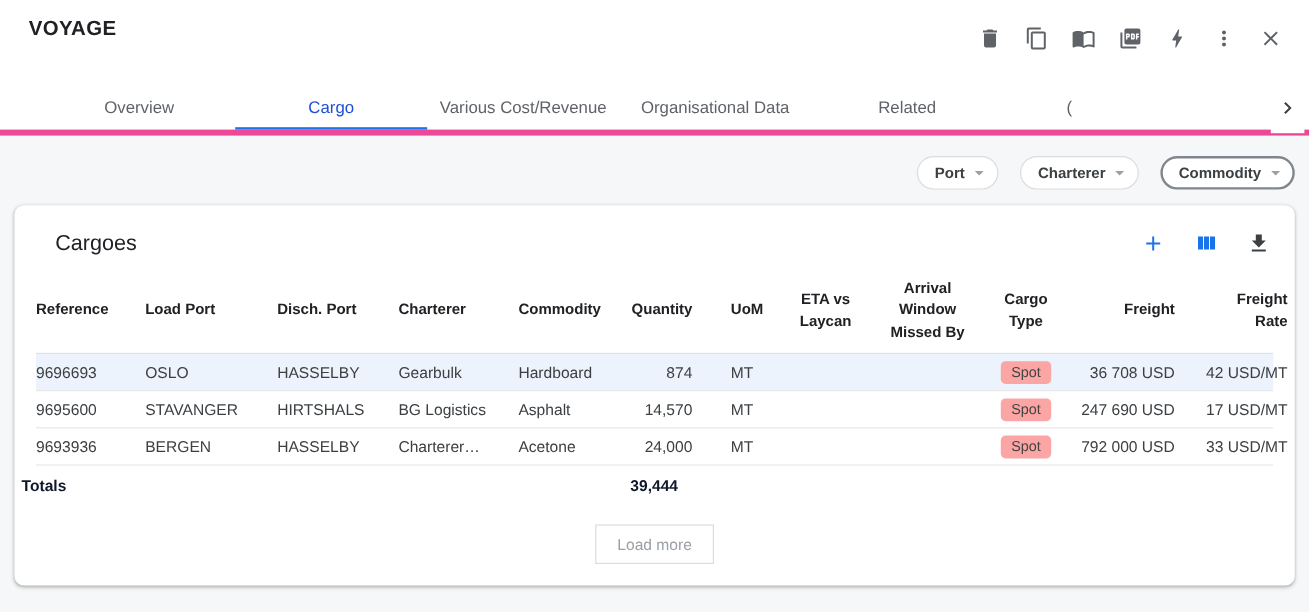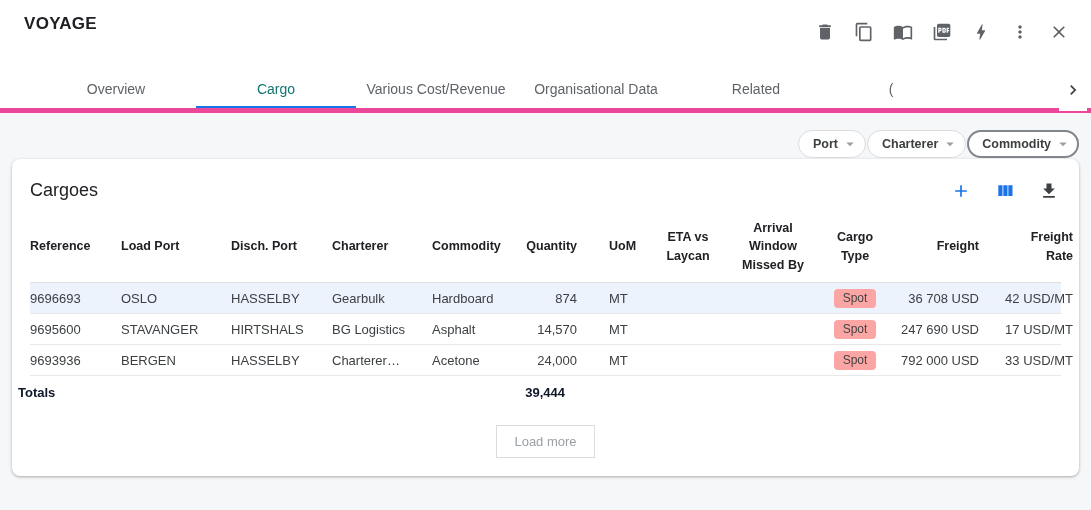--- a/index.html
+++ b/index.html
@@ -34,45 +34,45 @@
     width: 25px; height: 25px; border: none; background: transparent;
     display: grid; place-items: center; cursor: pointer; padding: 0;
   }
   .icon-btn svg { width: 20px; height: 20px; fill: #5f6368; }
   
   .tabs { background: #fff; display: flex; height: 45px; padding-left: 36px; position: relative; border-bottom: 5px solid #ec4899; }
   .tab {
     width: 160px; text-align: center; line-height: 43px; font-size: 14px;
     color: #5f6368; cursor: pointer; white-space: nowrap; border-bottom: 2px solid transparent;
   }
-  .tab.active { color: #0f766e; border-bottom-color: #1a73e8; }
+  .tab.active { color: #1d4ed8; border-bottom-color: #1a73e8; }
   .tab.partial { width: 110px; overflow: hidden; }
   .tabs-scroll-btn {
     position: absolute; right: 4px; top: 0; height: 43px; width: 28px;
     border: none; background: #fff; display: grid; place-items: center; cursor: pointer;
   }
   .tabs-scroll-btn svg { width: 20px; height: 20px; fill: #3c4043; }
   
   .content { padding: 17px 12px 0; }
-  .filters { display: flex; justify-content: flex-end; gap: 1px; margin-bottom: 1px; }
+  .filters { display: flex; justify-content: flex-end; gap: 18px; margin-bottom: 13px; }
   .filter-chip {
     display: inline-flex; align-items: center; gap: 3px; height: 28px;
     padding: 0 6px 0 14px; background: #fff; border: 1px solid #dadce0;
     border-radius: 15px; font-family: inherit; font-size: 12.5px; font-weight: 700;
     color: #3c4043; cursor: pointer;
   }
   .filter-chip.selected { border: 2px solid #80868b; padding: 0 5px 0 13px; }
   .filter-chip svg { width: 18px; height: 18px; fill: #9aa0a6; }
   
   .card {
     background: #fff; border-radius: 8px; padding: 0 18px 18px;
     box-shadow: 0 1px 2px rgba(60,64,67,.25), 0 1px 3px 1px rgba(60,64,67,.12);
   }
   .card-header { display: flex; justify-content: space-between; align-items: center; padding: 19px 0 8px; }
-  .card-title { font-size: 18px; font-weight: 400; color: #202124; }
+  .card-title { font-size: 18px; font-weight: 400; color: #202124; margin-left: 16px; }
   .card-actions { display: flex; align-items: center; gap: 19px; }
   .card-actions .icon-btn svg.blue { fill: #1a73e8; }
   .card-actions .icon-btn svg.dark { fill: #3c4043; }
   
   .thead {
     display: flex; align-items: center; min-height: 72px; padding: 4px 0;
     border-bottom: 1px solid #e0e0e0;
     font-size: 12.5px; font-weight: 700; color: #202124; line-height: 1.45;
   }
   .c { flex: none; }

